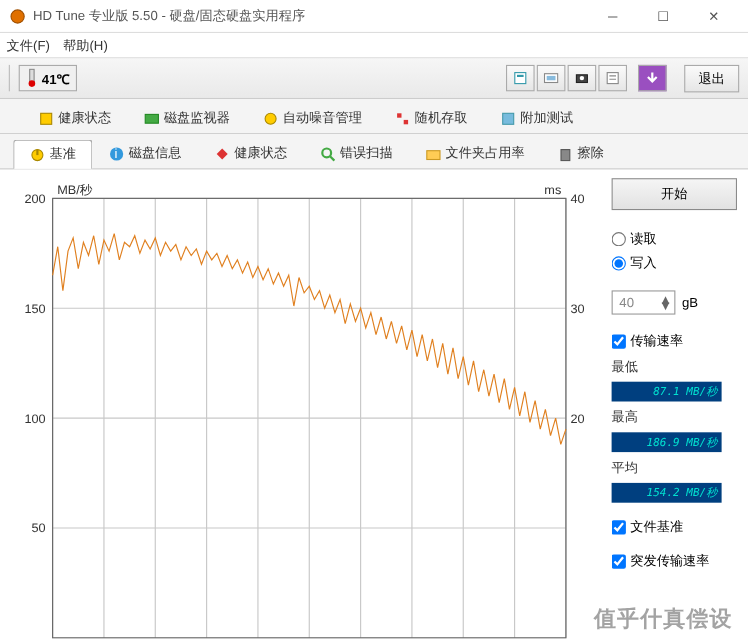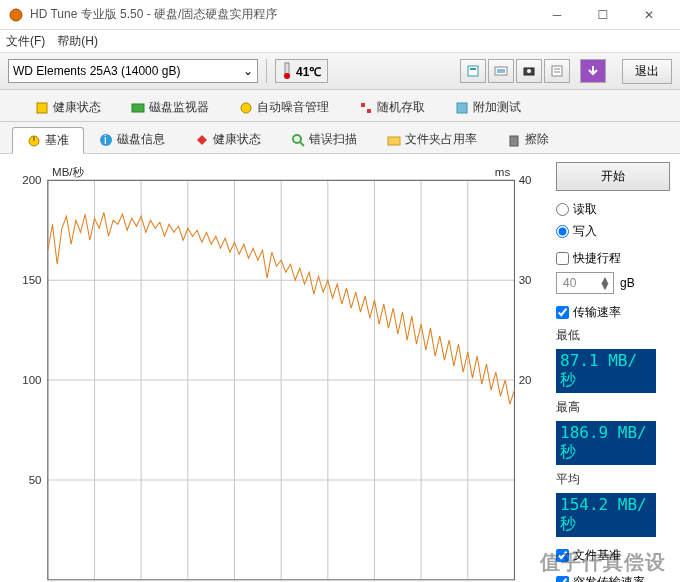--- a/index.html
+++ b/index.html
@@ -24,21 +24,21 @@
 .ticon { width: 14px; height: 14px; display: inline-block; }
 .main { display: flex; padding: 8px 10px 0 10px; height: calc(100% - 30px - 22px - 38px - 56px); }
 .chart-area { flex: 1; position: relative; }
 .sidepanel { width: 124px; padding-left: 10px; display: flex; flex-direction: column; gap: 5px; }
 .btn { border: 1px solid #8a8a8a; background: linear-gradient(#f5f5f5,#e2e2e2); padding: 5px 0; text-align: center; width: 100%; }
 .radio, .check { display: flex; align-items: center; gap: 4px; }
 .radio input, .check input { margin: 0; }
 .num-input { width: 58px; height: 22px; border: 1px solid #999; display: flex; align-items: center; justify-content: space-between; padding: 0 2px 0 6px; color: #888; }
 .spinbtns { display: flex; flex-direction: column; line-height: 6px; font-size: 7px; color: #666; }
 .stat-label { font-size: 12px; color: #333; margin-top: 1px; }
-.stat-val { background: #003f7f; color: #ffed00; font-family: monospace; font-size: 16px; padding: 2px 4px; width: 100px; display: flex; justify-content: flex-end; }
+.stat-val { background: #003f7f; color: #ffed00; font-family: monospace; font-size: 10px; padding: 2px 4px; width: 100px; display: flex; justify-content: flex-end; font-style: italic; }
 .stat-val.teal { color: #00e0d0; }
 .chart-svg { width: 100%; height: 100%; }
 .chart-svg text { font-size: 11px; fill: #333; }
 .chart-svg .grid { stroke: #c8c8c8; stroke-width: 1; }
 .chart-svg .border { stroke: #666; stroke-width: 1; fill: none; }
 .chart-svg .series { stroke: #e08020; stroke-width: 1; fill: none; }
 .watermark { position: absolute; right: 14px; bottom: 6px; color: rgba(50,50,50,0.45); font-size: 20px; font-weight: bold; letter-spacing: 1px; pointer-events: none; }
 </style>
 </head>
 <body>
@@ -54,24 +54,20 @@
     <div class="winbtn">✕</div>
   </div>
 </div>
 
 <div class="menubar">
   <span>文件(F)</span>
   <span>帮助(H)</span>
 </div>
 
 <div class="toolbar">
-  <div class="drive-select">
-    <span>WD      Elements 25A3 (14000 gB)</span>
-    <span>⌄</span>
-  </div>
   <div style="width:1px;height:24px;background:#bbb"></div>
   <div class="temp-box">
     <svg width="10" height="18">
         <rect x="3" y="1" width="4" height="12" fill="#ddd" stroke="#888"></rect>
         <circle cx="5" cy="14" r="3" fill="#d00"></circle>
       </svg>
     <b>41℃</b>
   </div>
   <div class="tool-icons">
     <div class="tb">
@@ -221,24 +217,20 @@
     <div style="height:8px"></div>
     <label class="radio">
         <input type="radio" name="rw" style="">
         <span>读取</span>
       </label>
     <label class="radio">
         <input type="radio" name="rw" checked="" style="">
         <span>写入</span>
       </label>
     <div style="height:6px"></div>
-    <label class="check">
-        <input type="checkbox" style="">
-        <span>快捷行程</span>
-      </label>
     <div style="display:flex;align-items:center;gap:6px">
       <div class="num-input">
         <span>40</span>
         <div class="spinbtns">
             <span>▲</span>
             <span>▼</span>
           </div>
       </div>
       <span>gB</span>
     </div>

